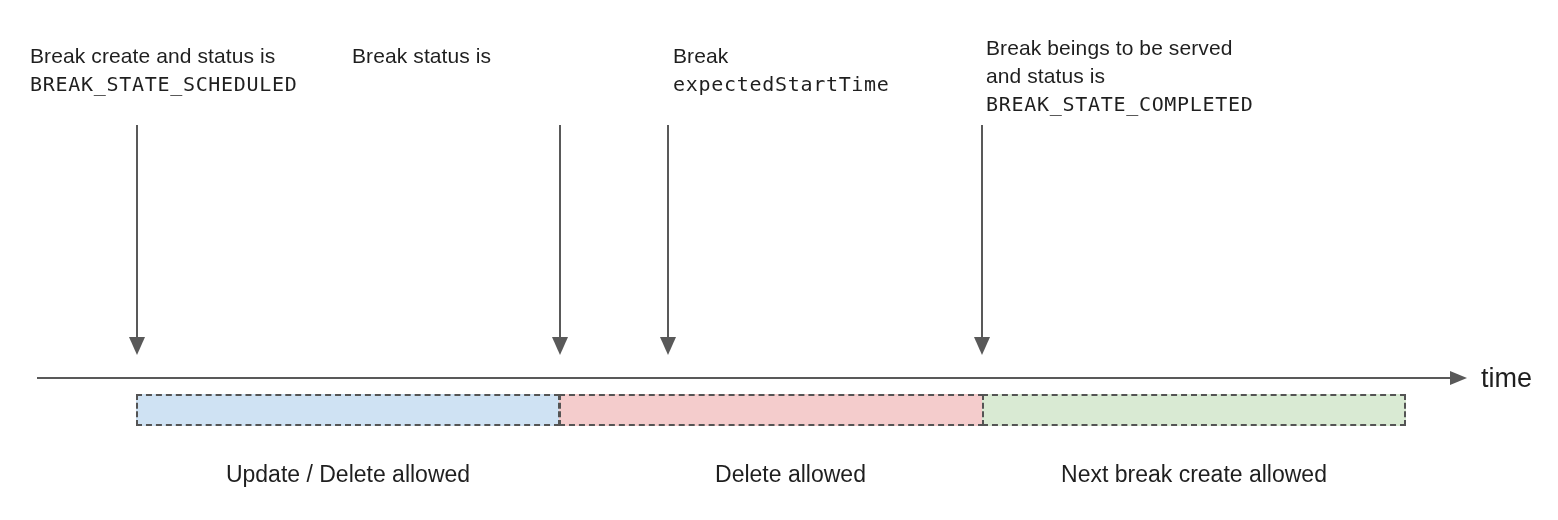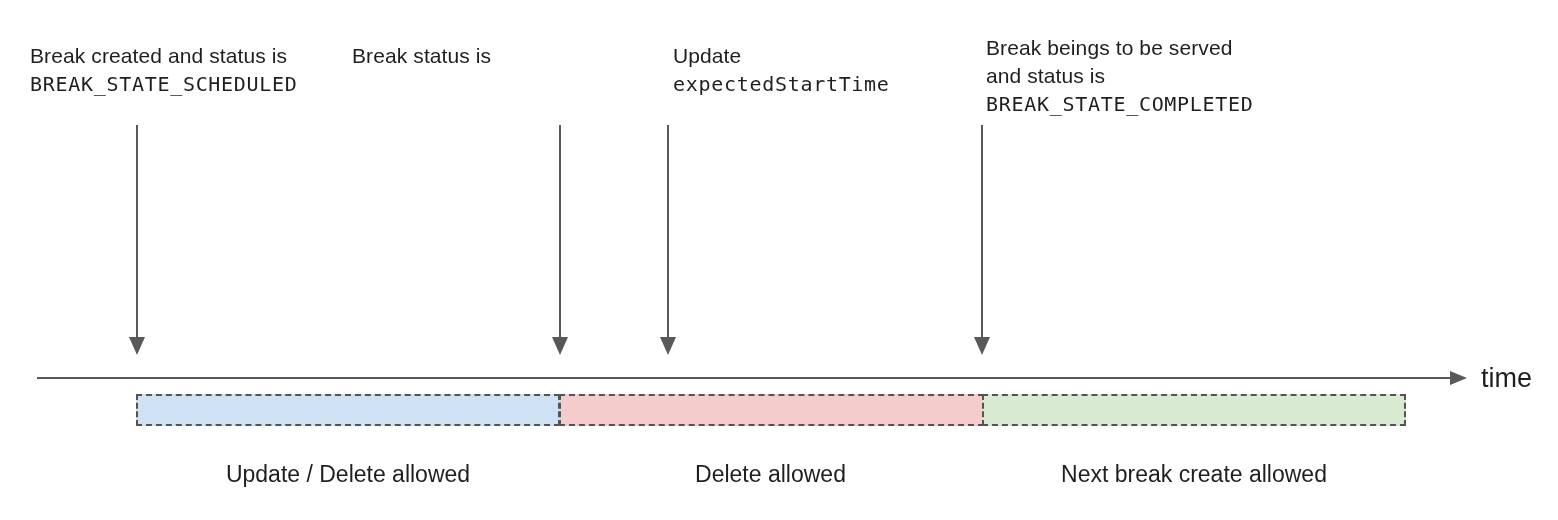--- a/index.html
+++ b/index.html
@@ -112,39 +112,39 @@
   .seg-label {
     position: absolute;
     top: 461px;
     font-size: 23px;
     line-height: 26px;
     text-align: center;
     color: #1f1f1f;
     white-space: nowrap;
   }
   .seg-label-0 { left: 136px; width: 424px; }
-  .seg-label-1 { left: 558px; width: 425px; text-align: center; }
+  .seg-label-1 { left: 578px; width: 425px; text-align: center; }
   .seg-label-2 { left: 982px; width: 424px; }
 </style>
 </head>
 <body>
 
 <div class="canvas">
 
   <div class="annotation ann-0">
-    <div class="sans">Break created and status is</div>
+    <div class="sans">Break create and status is</div>
     <div class="mono">BREAK_STATE_SCHEDULED</div>
   </div>
 
   <div class="annotation ann-1">
     <div class="sans">Break status is</div>
   </div>
 
   <div class="annotation ann-2">
-    <div class="sans">Update</div>
+    <div class="sans">Break</div>
     <div class="mono">expectedStartTime</div>
   </div>
 
   <div class="annotation ann-3">
     <div class="sans">Break beings to be served</div>
     <div class="sans">and status is</div>
     <div class="mono">BREAK_STATE_COMPLETED</div>
   </div>
 
   <div class="varrow varrow-0">

